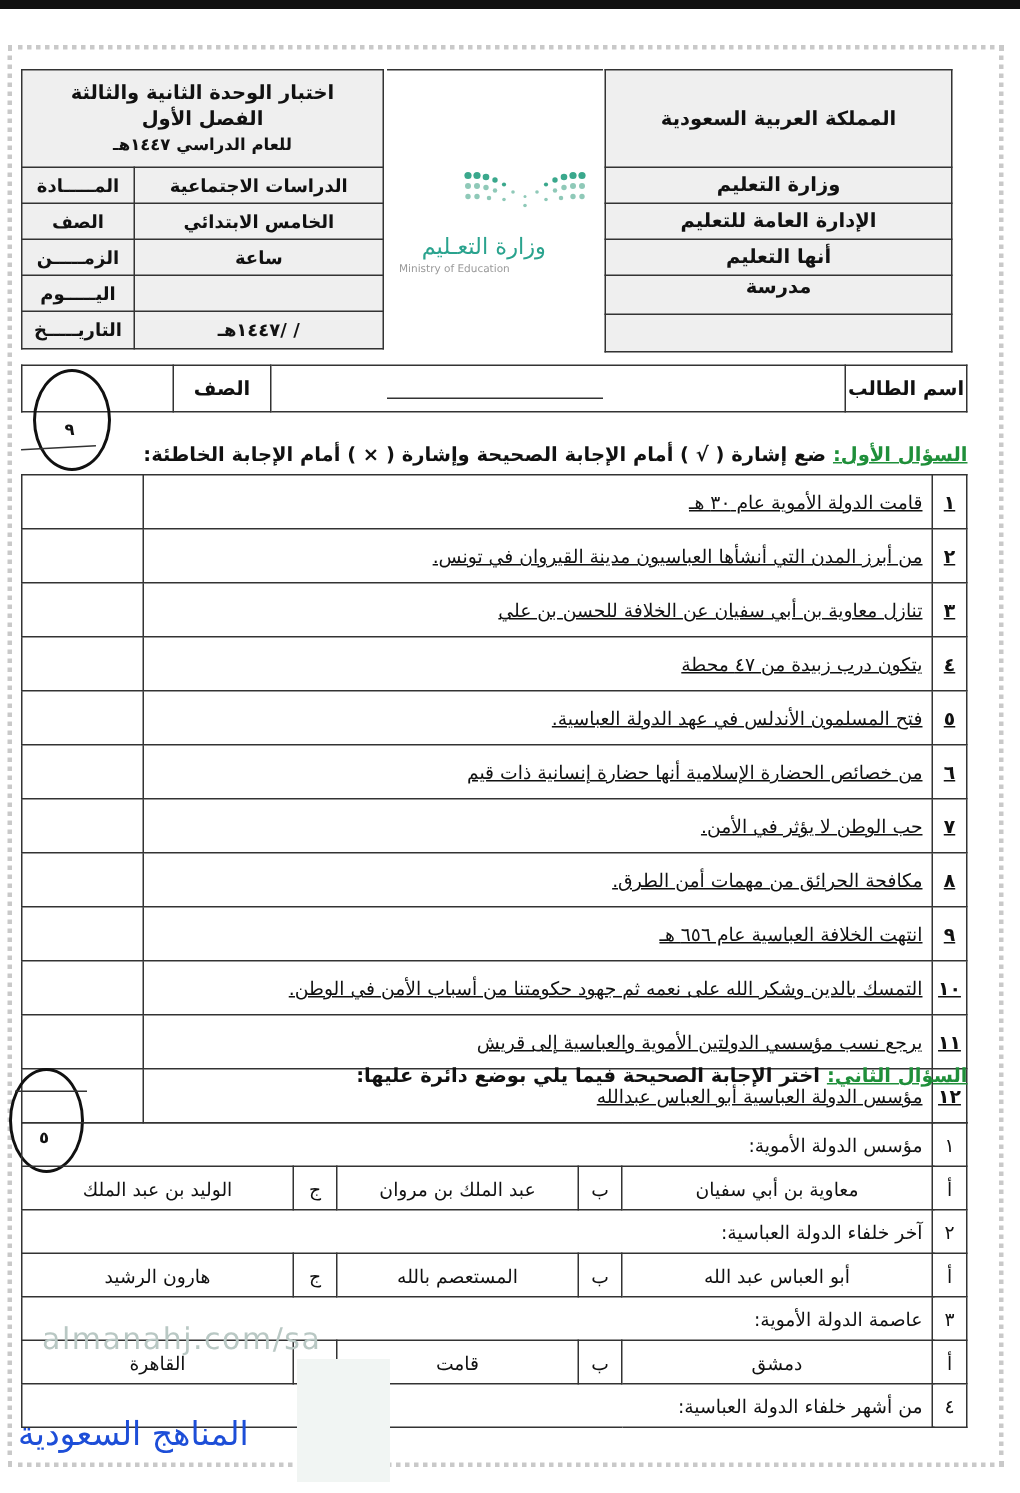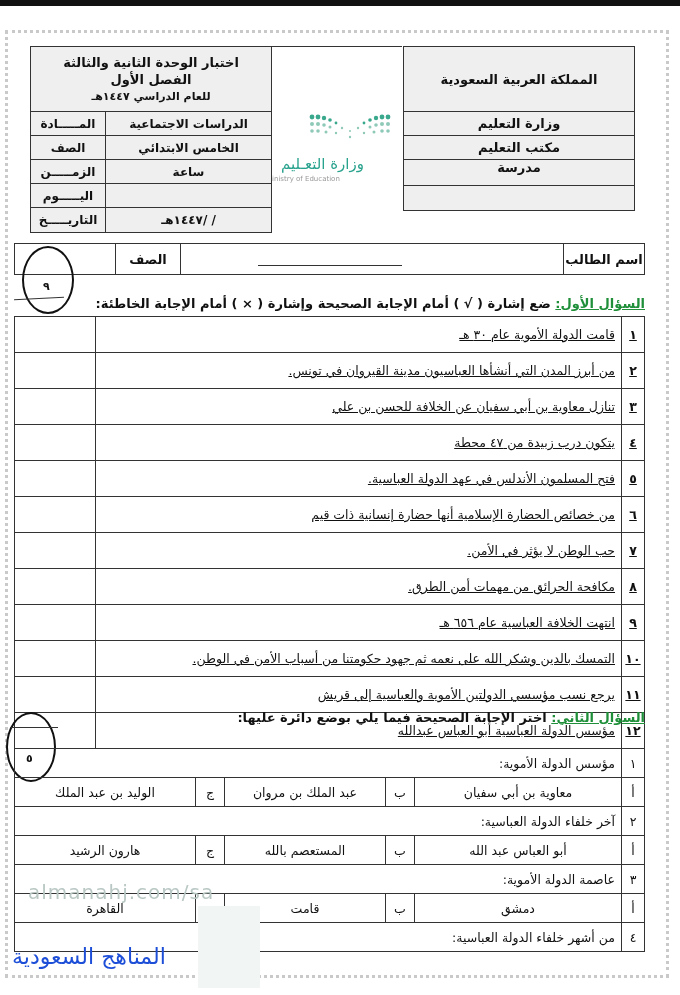--- a/index.html
+++ b/index.html
@@ -11,21 +11,21 @@
   .frame {
     position:absolute; left:5px; top:30px; width:664px; height:948px;
     border:3px dotted #c9c9c9; box-sizing:border-box;
   }
   .abs { position:absolute; }
   table { border-collapse:collapse; }
   td { border:1px solid #333; padding:0; }
   
   .hdr-right { left:403px; top:46px; width:232px; }
   .hdr-right td { background:#efefef; text-align:center; font-weight:bold; font-size:13px; direction:rtl; }
-  .hdr-left { left:14px; top:46px; width:242px;margin-left:16px; }
+  .hdr-left { left:14px; top:46px; width:242px; }
   .hdr-left td { background:#efefef; font-weight:bold; font-size:12px; direction:rtl; text-align:center; }
   .logo { left:258px; top:46px; width:144px; height:220px; border-top:1px solid #333; border-bottom:1px solid #333; box-sizing:border-box; }
   .logo-dots { position:absolute; left:48px; top:66px; }
   .logo-ar { position:absolute; left:8px; top:108px; color:#2aa38e; font-size:15px; direction:rtl; width:98px; text-align:right; }
   .logo-en { position:absolute; left:8px; top:128px; color:#999; font-size:7px; }
   
   .student { left:14px; top:243px; width:631px; height:32px; }
   .student td { font-weight:bold; font-size:13px; text-align:center; direction:rtl; }
   
   .q-title { direction:rtl; font-size:13px; font-weight:bold; right:35px; text-align:center; }
@@ -55,21 +55,24 @@
 
 <table class="abs hdr-right">
   <tbody>
       <tr>
         <td style="height:64px">المملكة العربية السعودية</td>
       </tr>
   <tr>
         <td style="height:23px">وزارة التعليم</td>
       </tr>
   <tr>
-        <td style="height:23px">مكتب التعليم</td>
+        <td style="height:23px">الإدارة العامة للتعليم</td>
+      </tr>
+  <tr>
+        <td style="height:23px">أنها التعليم</td>
       </tr>
   <tr>
         <td style="height:25px; vertical-align:top">مدرسة</td>
       </tr>
   <tr>
         <td style="height:24px"></td>
       </tr>
 </tbody>
   </table>
 

